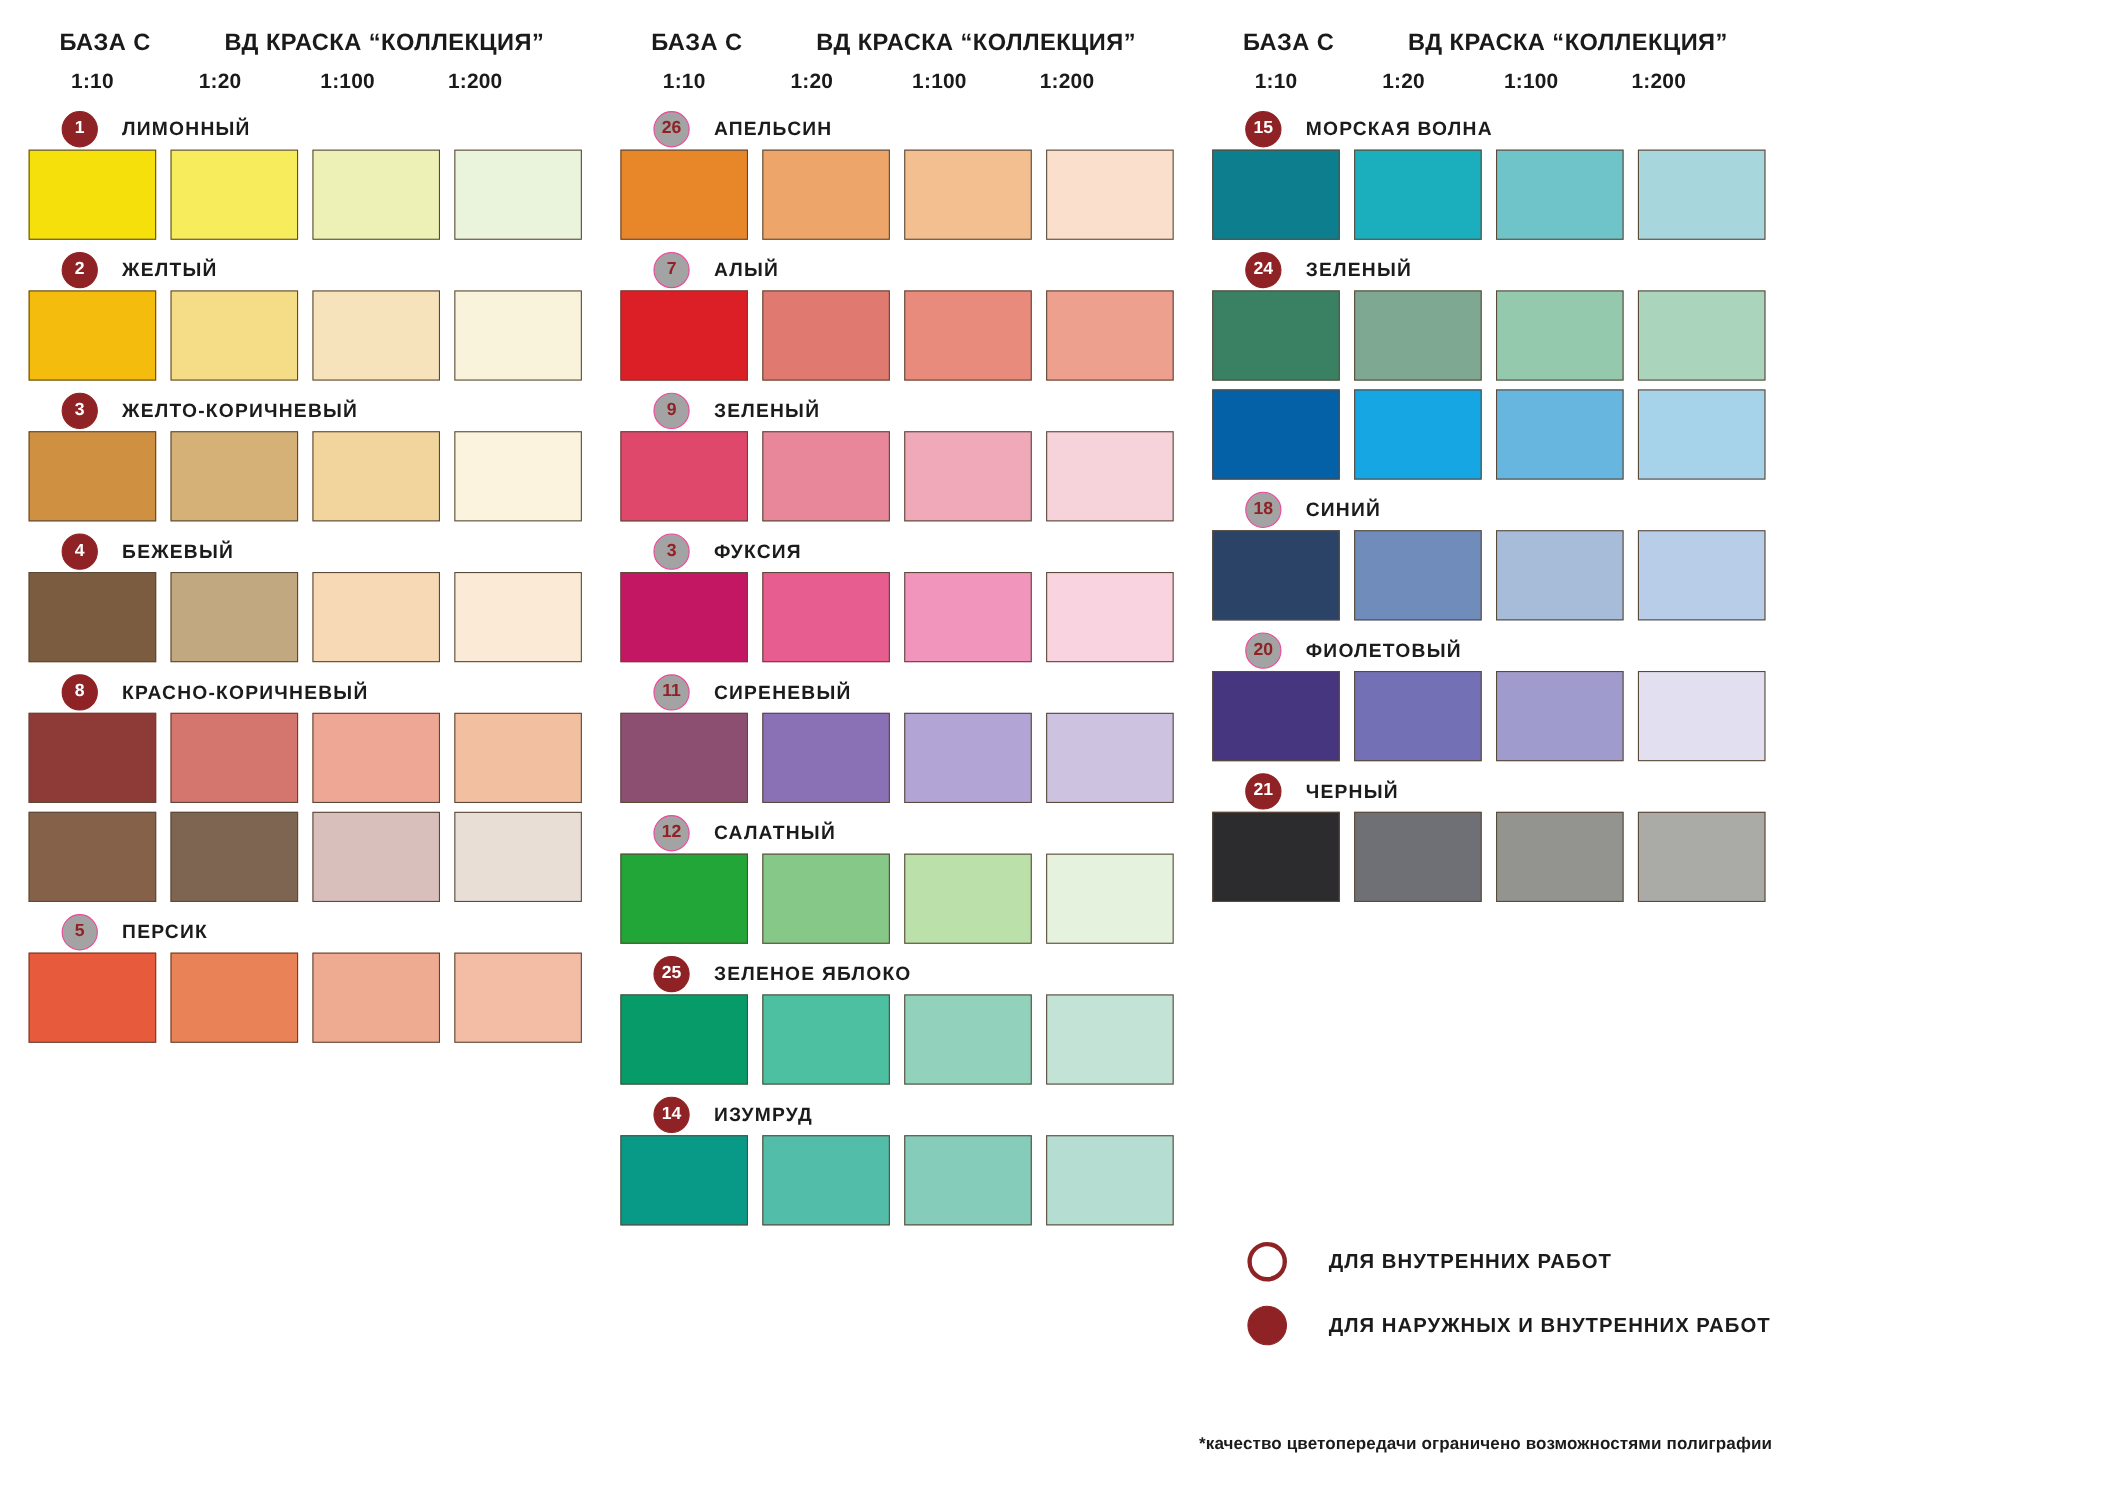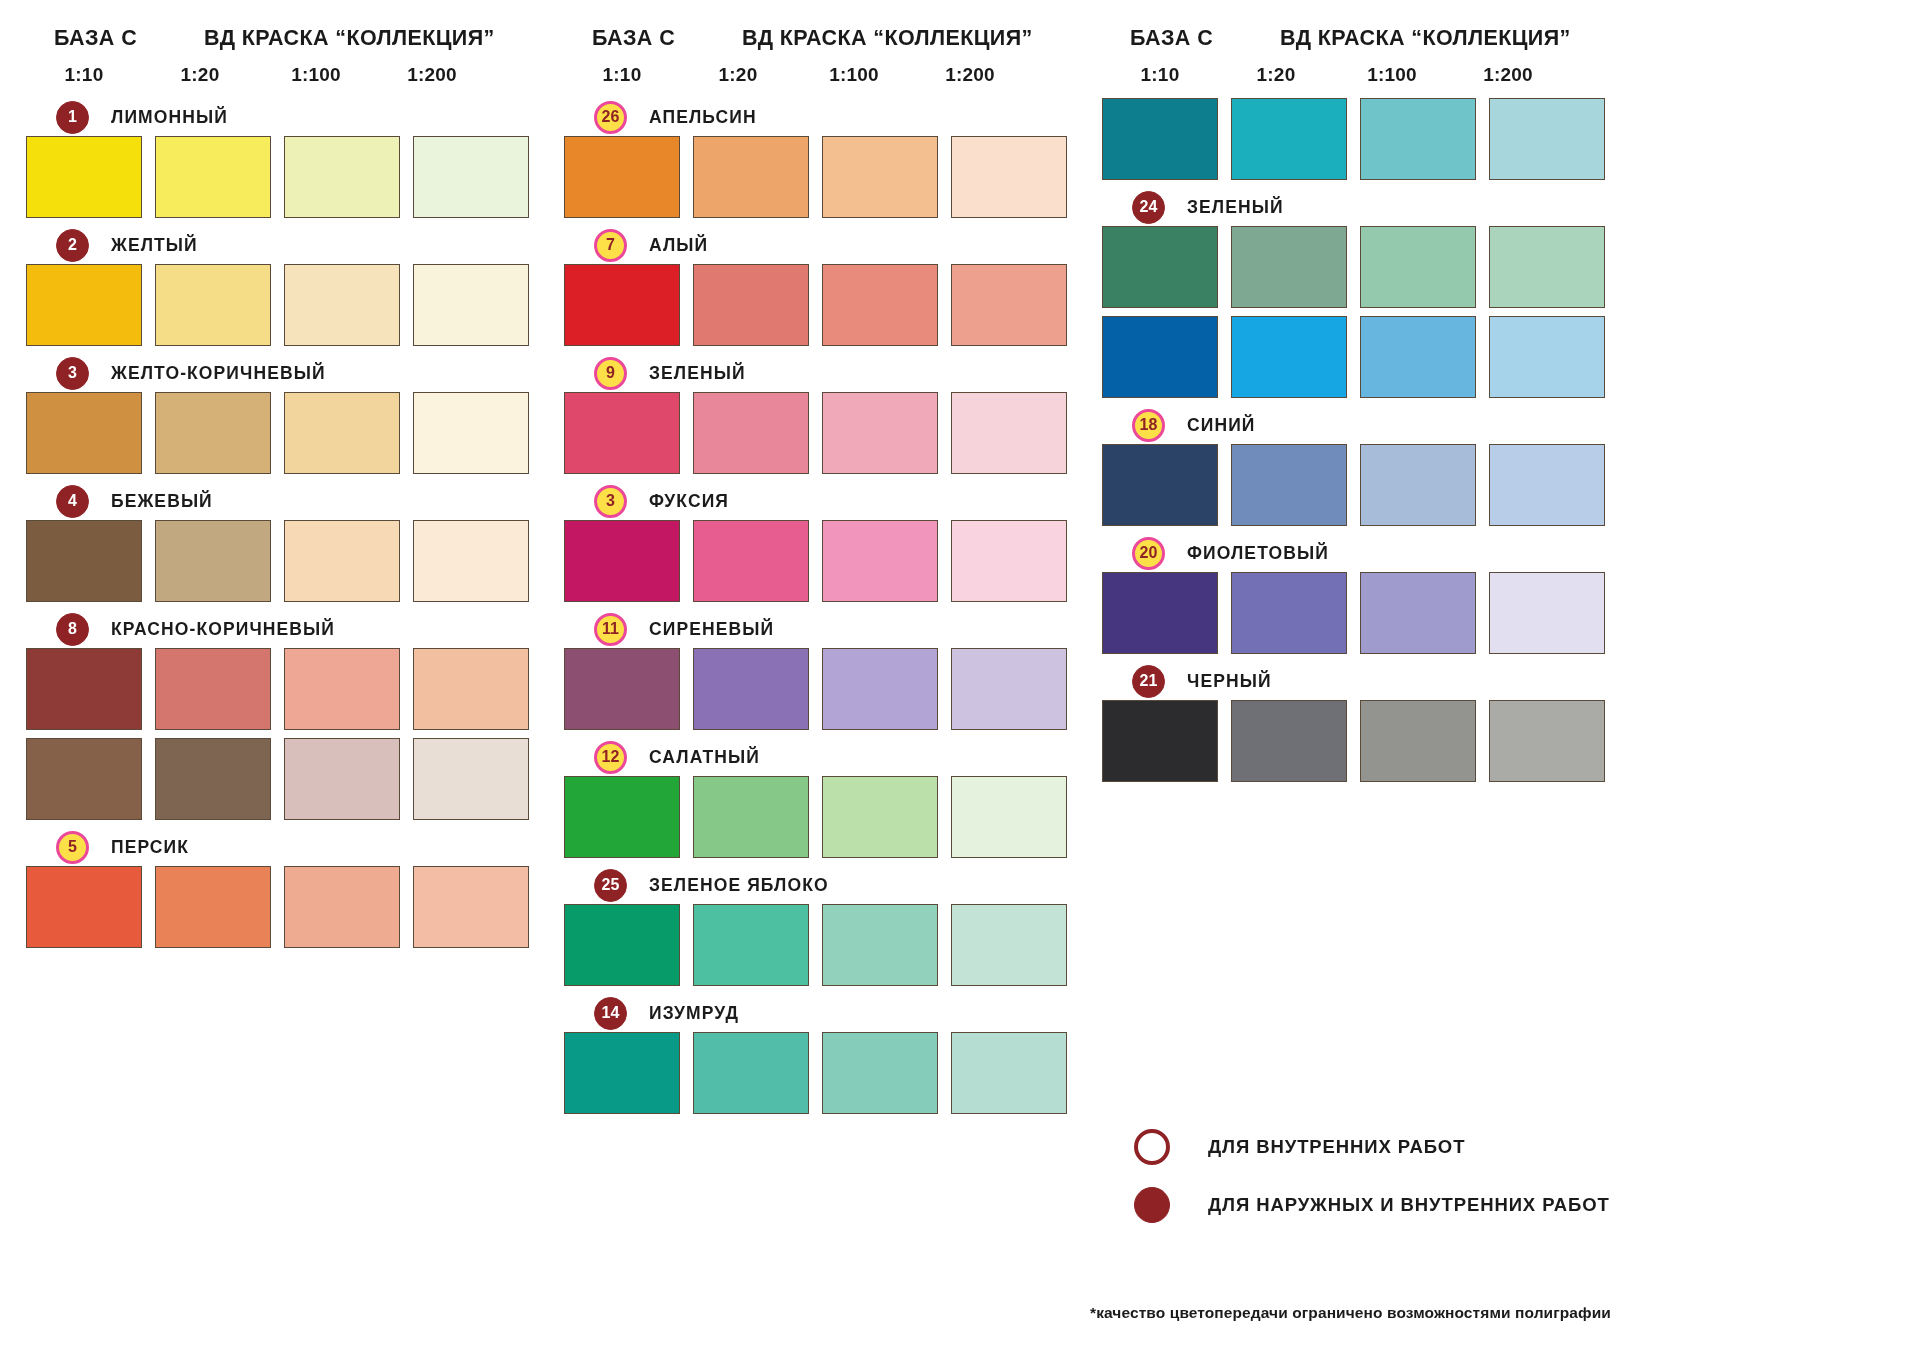--- a/index.html
+++ b/index.html
@@ -53,21 +53,21 @@
   }
   .badge{
     width:33px;height:33px;flex:0 0 33px;
     border-radius:50%;
     display:flex;align-items:center;justify-content:center;
     font-weight:bold;font-size:16px;
     line-height:1;
     box-sizing:border-box;
   }
   .badge.filled{background:#8f2225;color:#ffffff;border:1px solid #8f2225;}
-  .badge.outline{background:#fde047;color:#8f2225;border:3px solid #ec4899;}
+  .badge.outline{background:#a3a3a3;color:#8f2225;border:1px solid #ec4899;}
   .row-name{
     margin-left:22px;
     font-weight:bold;font-size:17.5px;
     letter-spacing:1.1px;
     white-space:nowrap;
     color:#1b1b1b;
   }
   .swatches{display:flex;}
   .swatch{
     width:116px;flex:0 0 116px;
@@ -335,20 +335,24 @@
       </div>
       <div class="head-ratios">
         <span>1:10</span>
         <span>1:20</span>
         <span>1:100</span>
         <span>1:200</span>
       </div>
     </div>
     <div id="rows-2">
         <div class="row">
+          <div class="row-label">
+            <span class="badge filled">15</span>
+            <span class="row-name">МОРСКАЯ ВОЛНА</span>
+          </div>
           <div class="swatches">
             <div class="swatch" title="1:10 МОРСКАЯ ВОЛНА" style="background: rgb(13, 126, 142); border: 1px solid rgb(90, 74, 58);"></div>
             <div class="swatch" title="1:20 МОРСКАЯ ВОЛНА" style="background: rgb(27, 175, 190); border: 1px solid rgb(90, 74, 58);"></div>
             <div class="swatch" title="1:100 МОРСКАЯ ВОЛНА" style="background: rgb(111, 196, 201); border: 1px solid rgb(90, 74, 58);"></div>
             <div class="swatch" title="1:200 МОРСКАЯ ВОЛНА" style="background: rgb(167, 215, 221); border: 1px solid rgb(90, 74, 58);"></div>
           </div>
         </div>
         <div class="row">
           <div class="row-label">
             <span class="badge filled">24</span>

